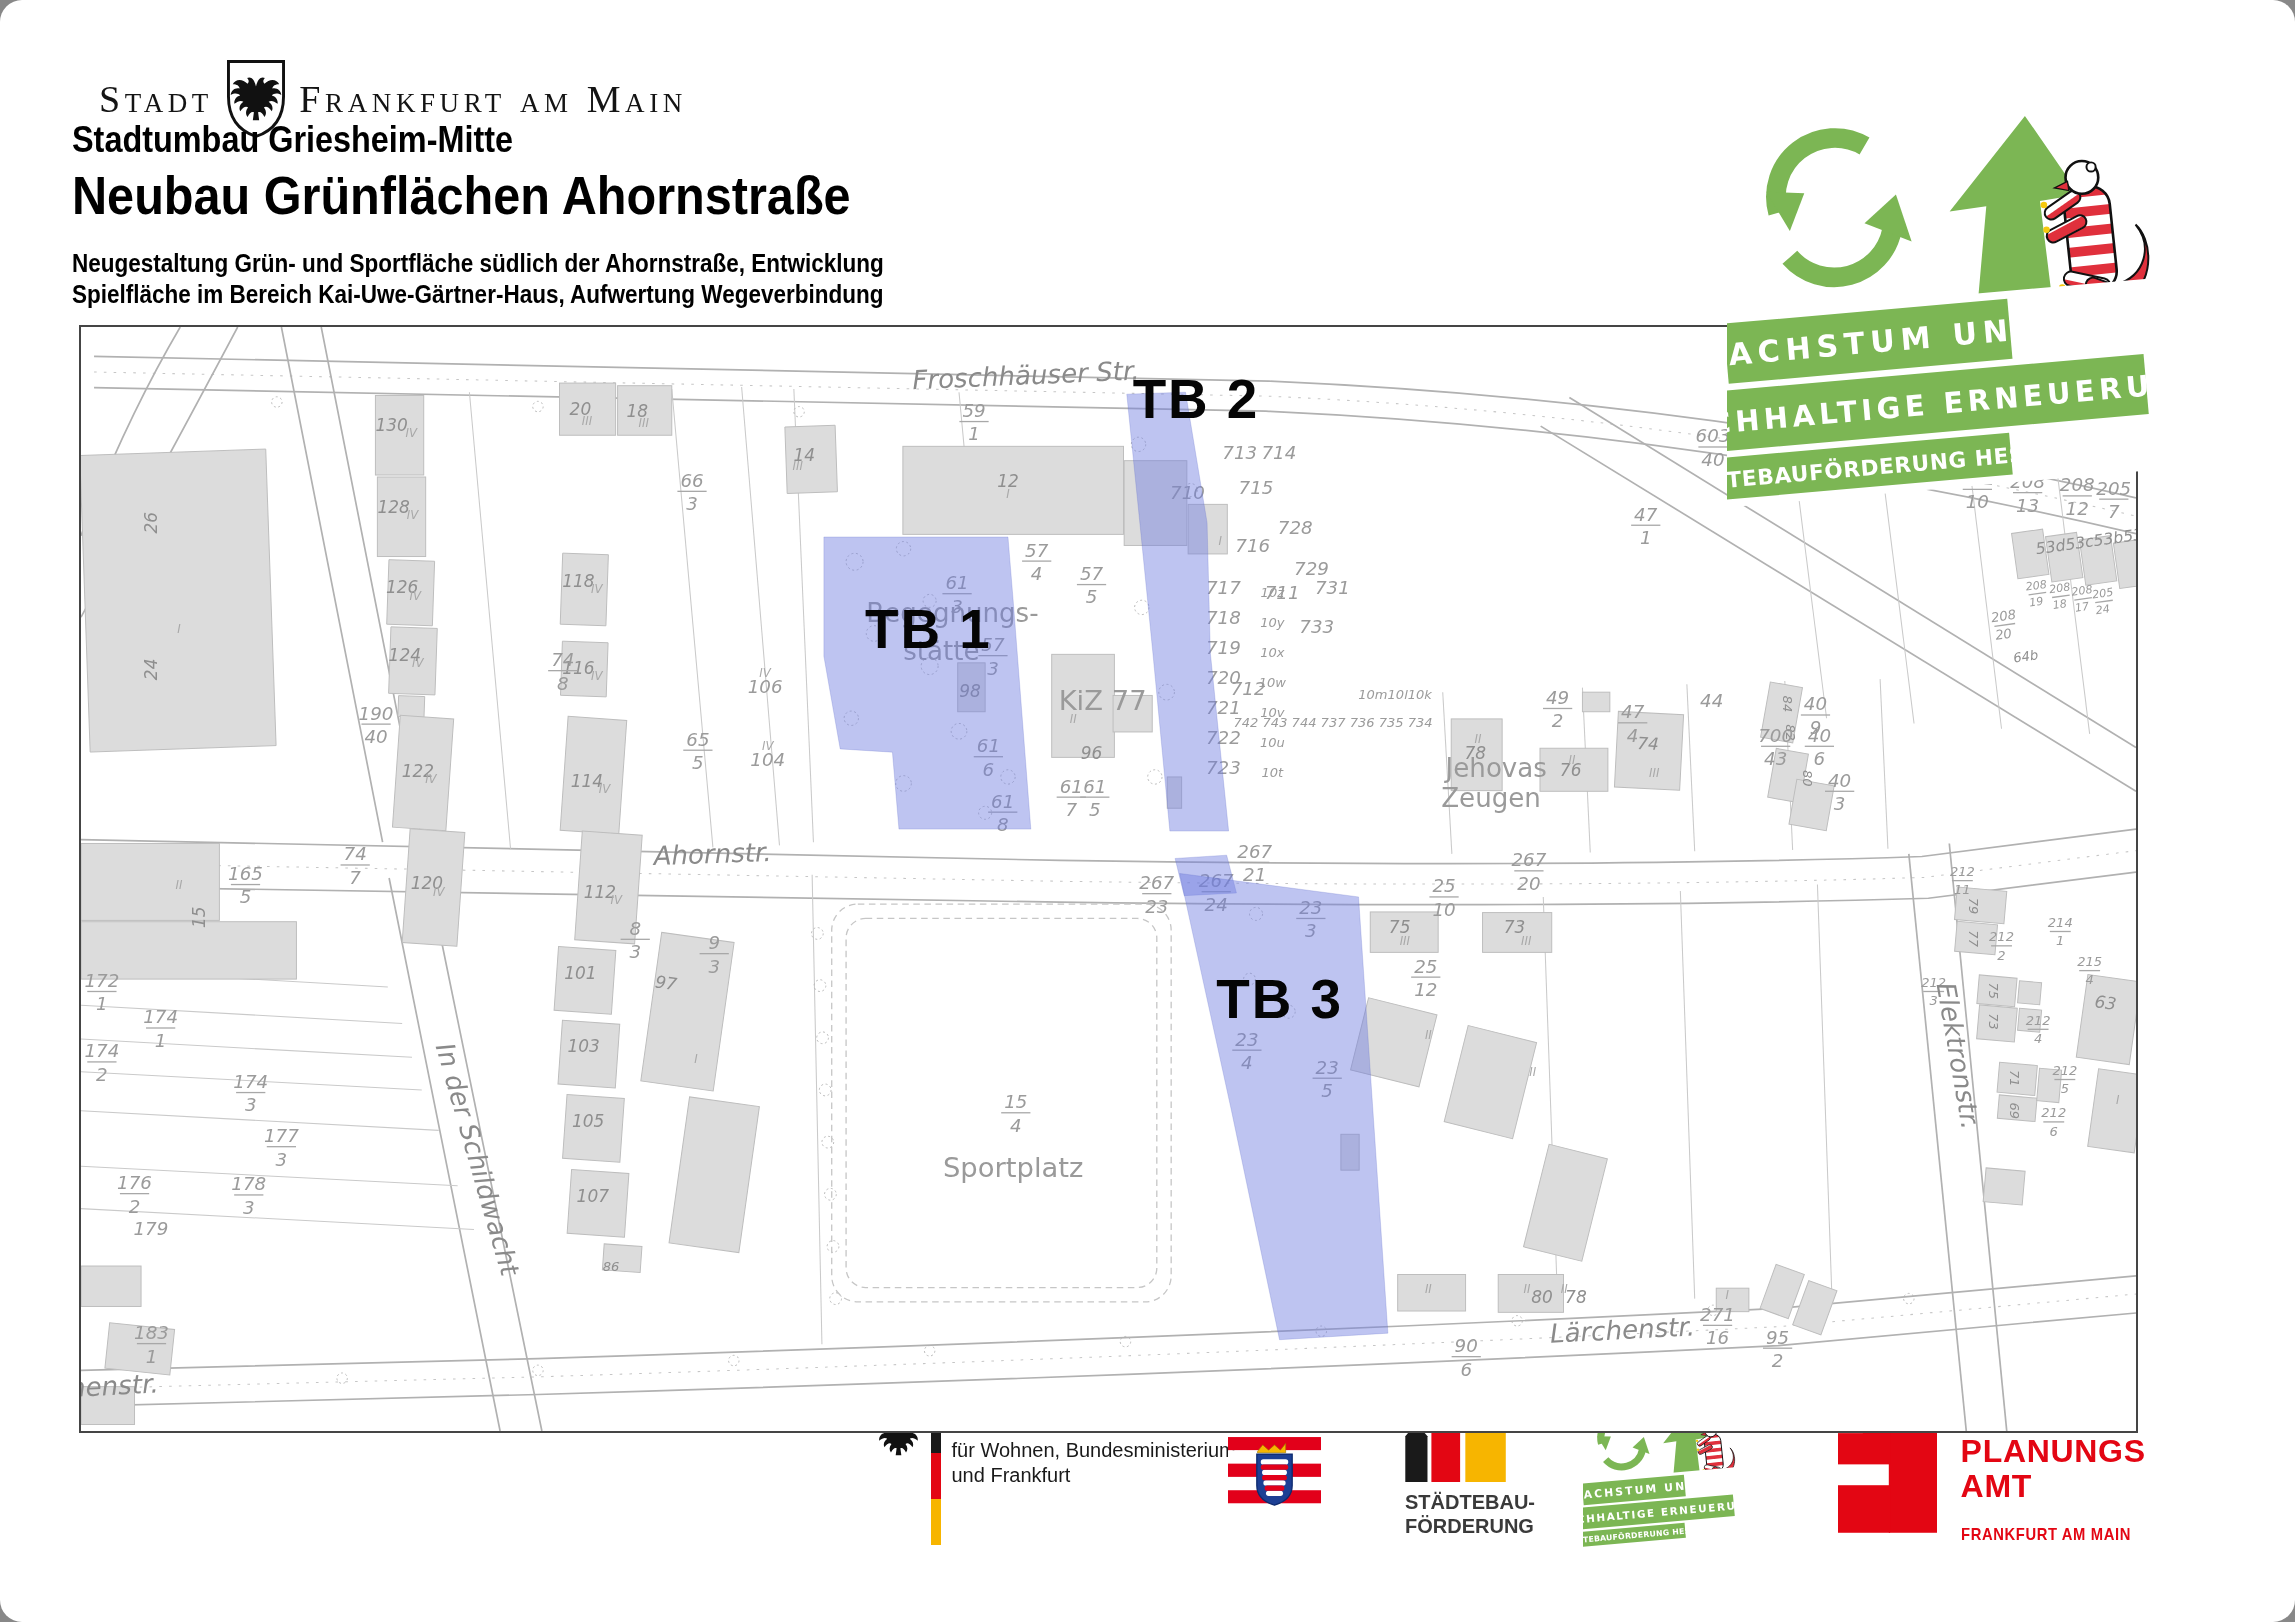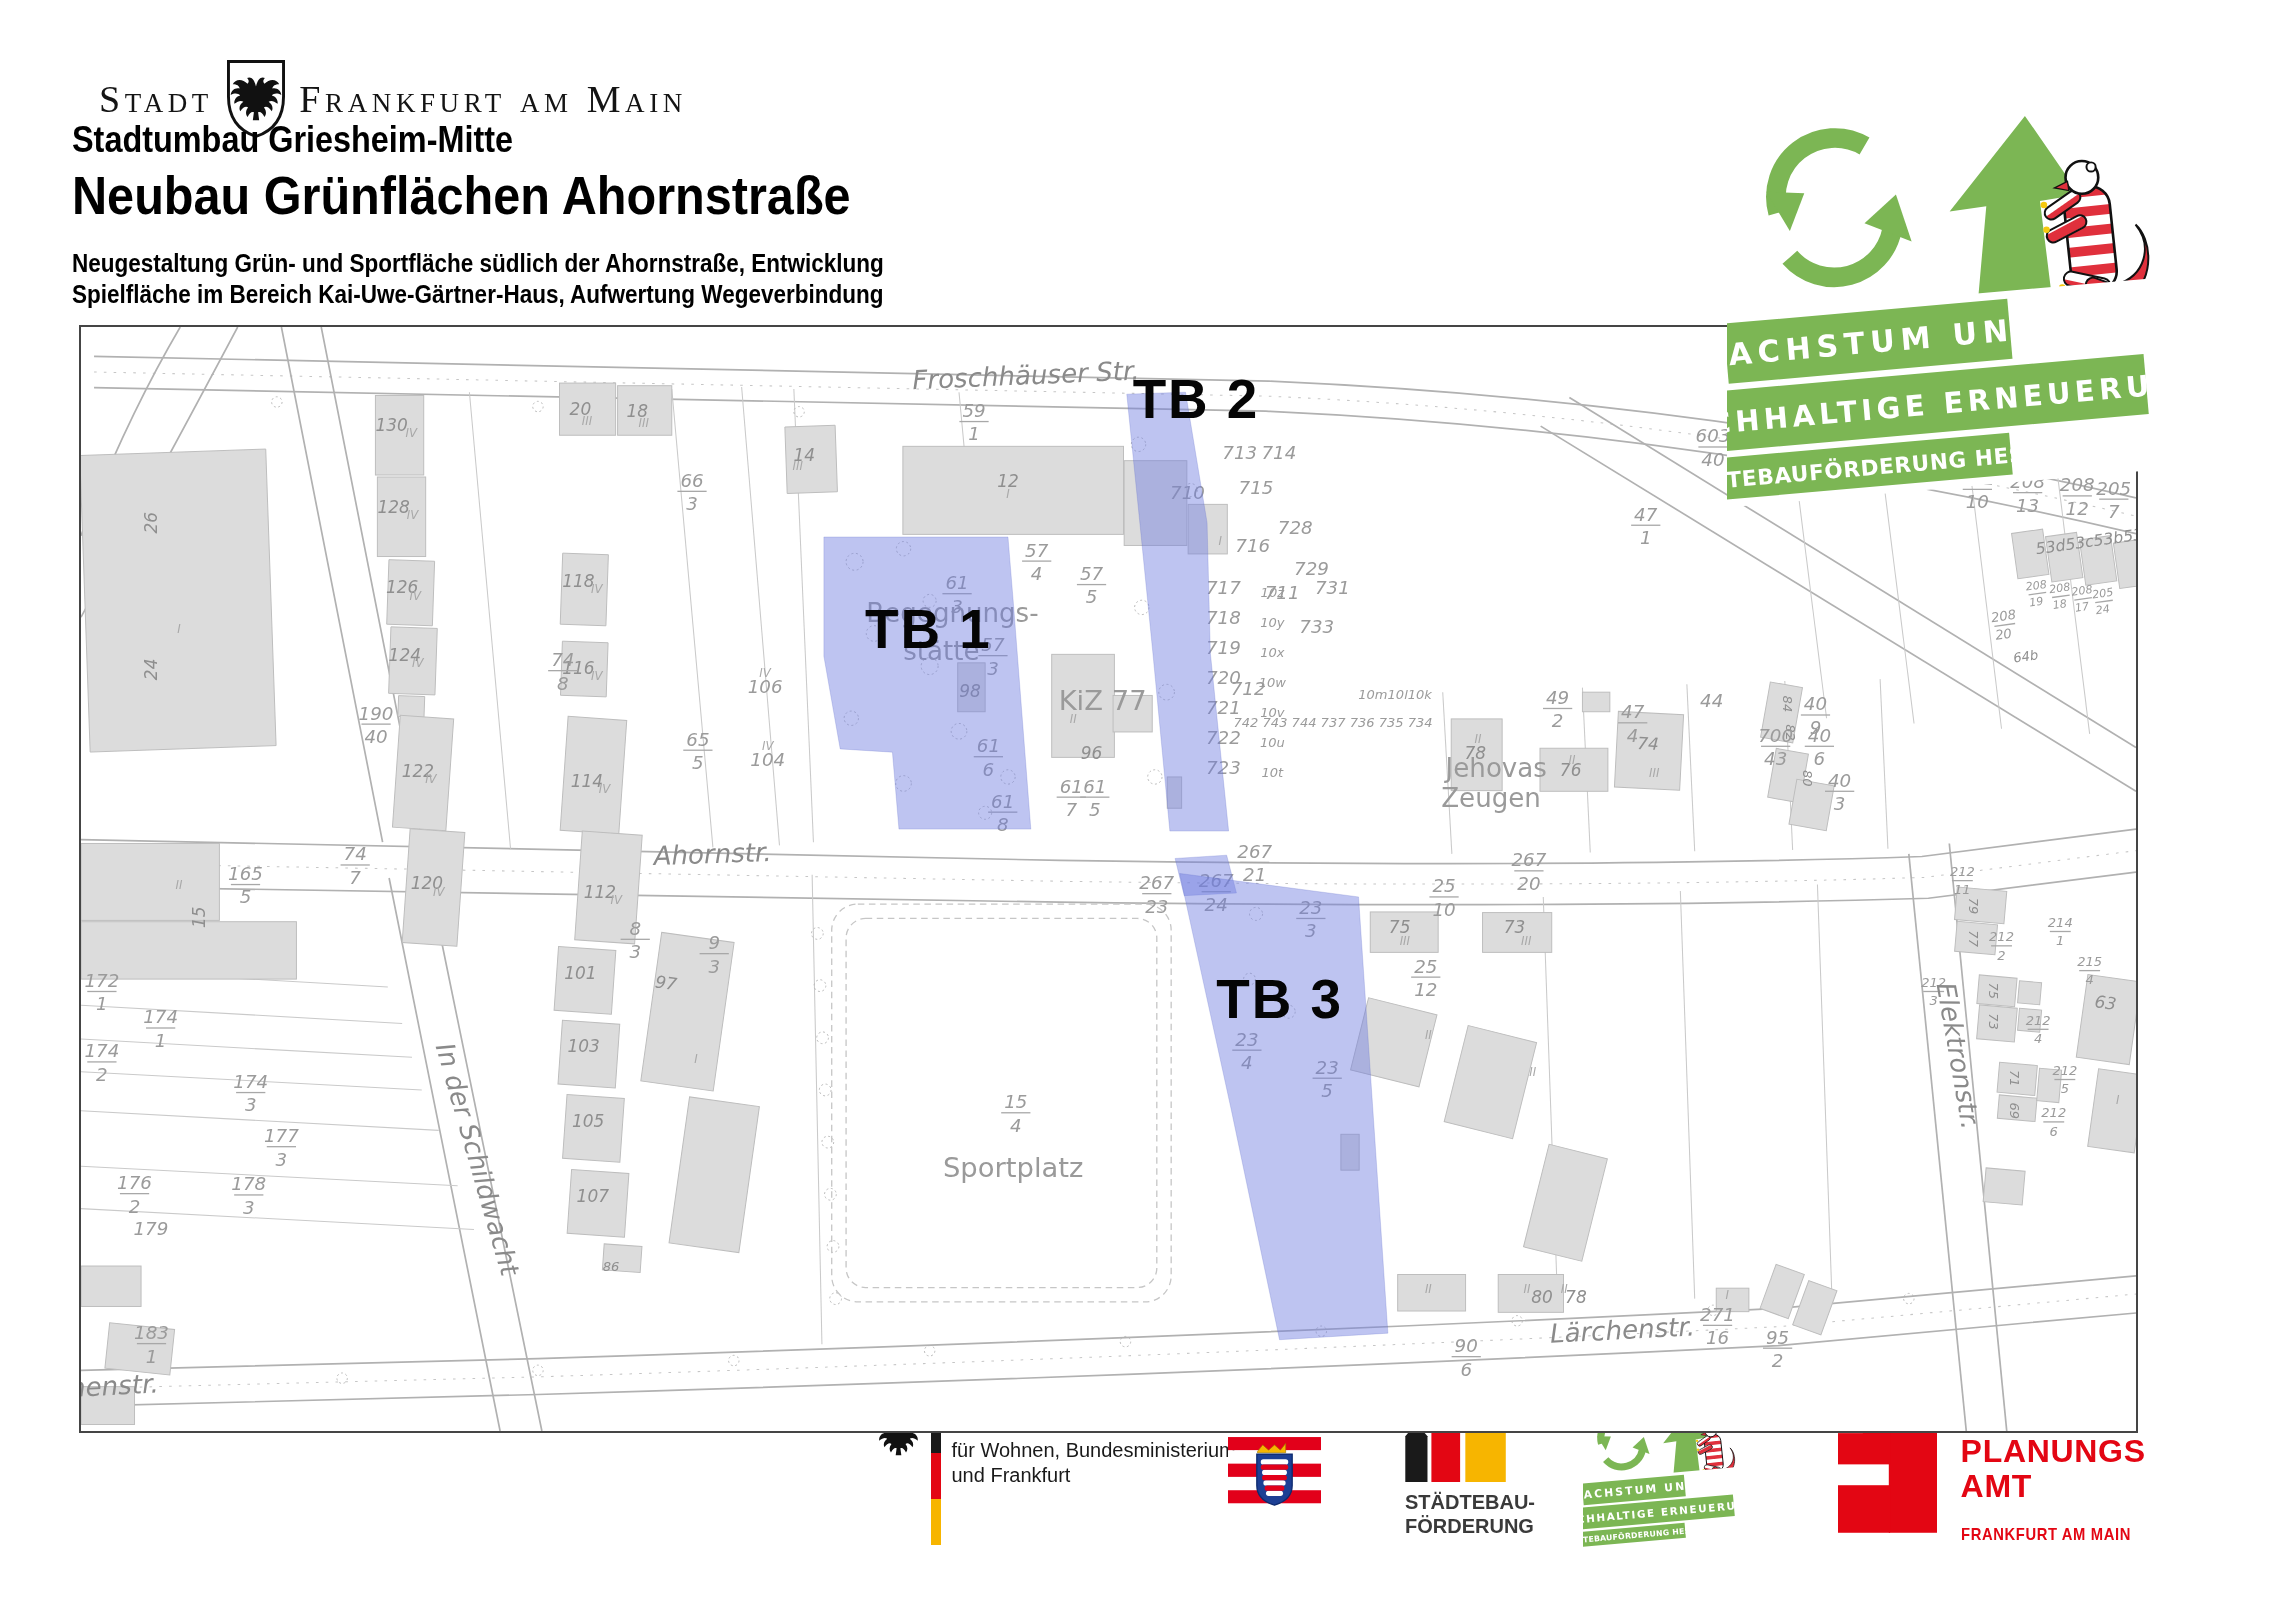--- a/index.html
+++ b/index.html
@@ -1,17 +1,17 @@
 <!DOCTYPE html>
 <html style="font-size:10.5px"><head>
 <meta charset="utf-8">
 <style>
   html,body{margin:0;padding:0;background:#888;}
   .page{position:relative;width:2295px;height:1622px;background:#fff;overflow:hidden;
-        font-family:"Liberation Sans",sans-serif;}
+        font-family:"Liberation Sans",sans-serif;border-radius:22px;}
   
   .ffm{position:absolute;left:99px;top:58px;display:flex;align-items:center;gap:9.2px;
        font-family:"Liberation Serif",serif;font-variant:small-caps;color:#141414;}
   .ffm .word{font-size:38px;letter-spacing:4.6px;line-height:1;}
   .ffm svg{width:68px;height:82px;}
   .titles{position:absolute;left:72px;top:119px;color:#000;}
   .t1{font-size:36px;font-weight:700;transform:scaleX(.9);transform-origin:left;white-space:nowrap;}
   .t2{font-size:54px;font-weight:700;margin-top:2.6px;transform:scaleX(.9);transform-origin:left;white-space:nowrap;}
   .sub{margin-top:22px;font-size:25px;font-weight:700;line-height:31px;transform:scaleX(.9);transform-origin:left;white-space:nowrap;}
   

